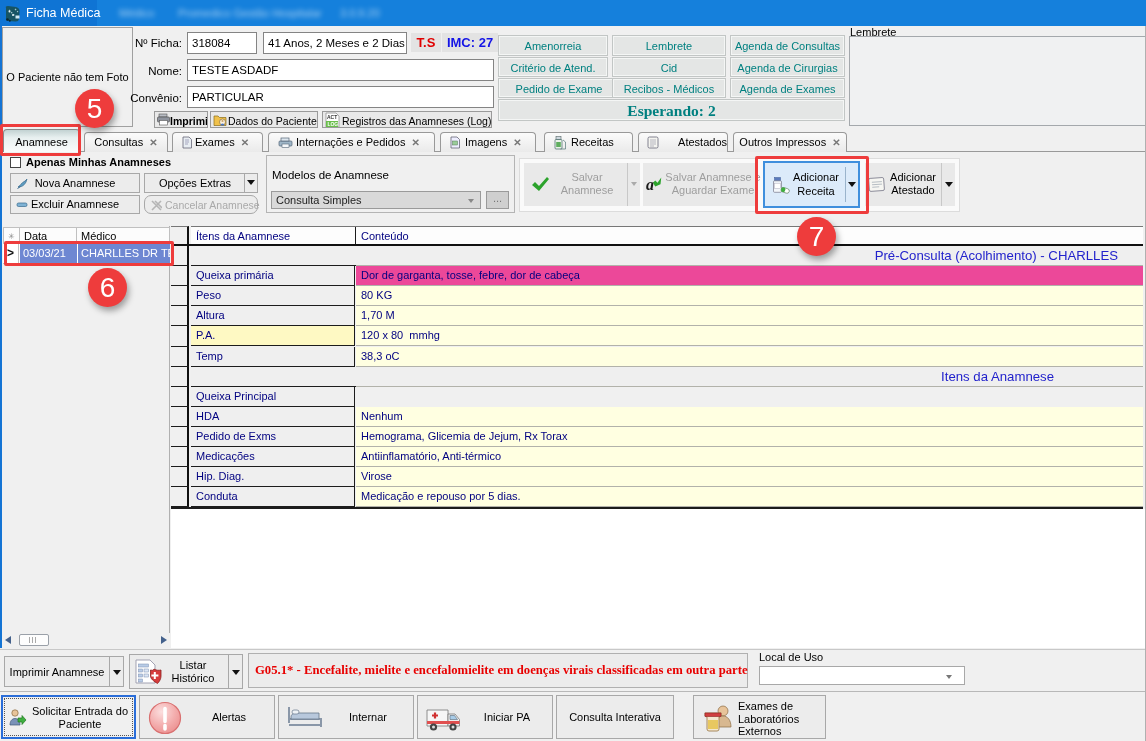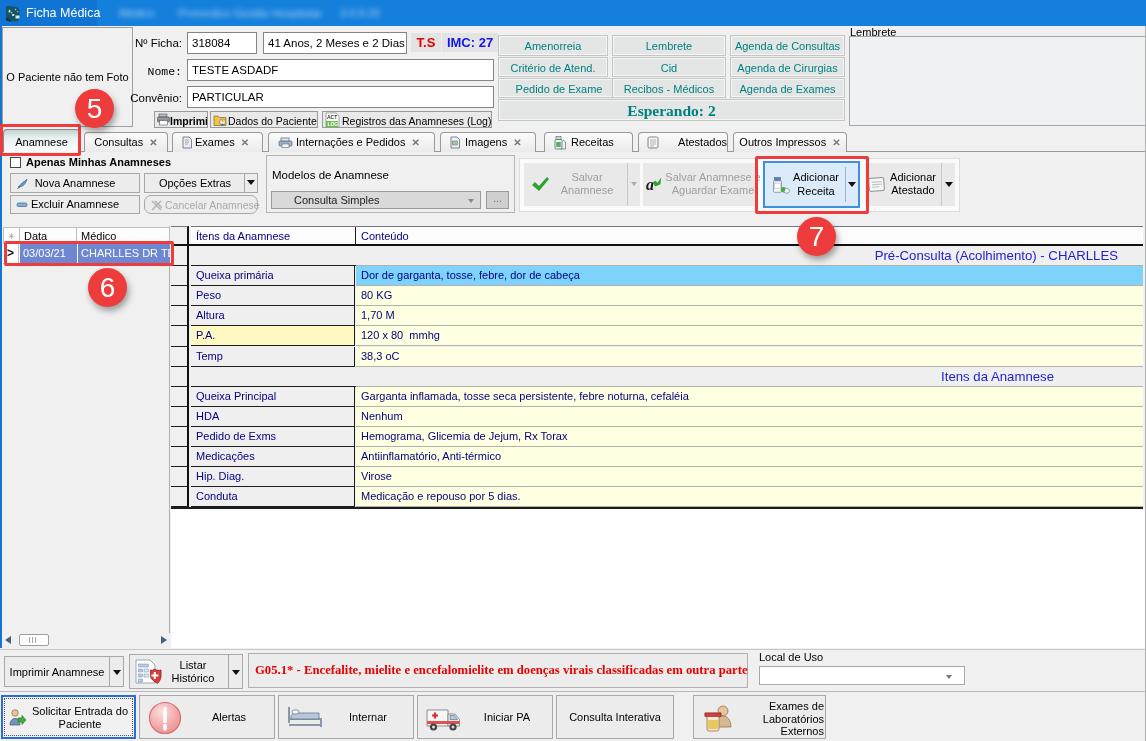--- a/index.html
+++ b/index.html
@@ -40,21 +40,21 @@
   <circle cx="6.8" cy="16.8" r="1" fill="#0a2430"></circle>
 </svg>
 <div class="abs title-txt">Ficha Médica</div>
 <div class="abs blur1" style="left:119px;width:44px;">Médico</div>
 <div class="abs blur1" style="left:178px">Promedico Gestão Hospitalar</div>
 <div class="abs blur1" style="left:340px">3.0.9.20</div>
 
 <div class="abs photo">O Paciente não tem Foto</div>
 
 <div class="abs lbl" style="left:122px;top:37px;">Nº Ficha:</div>
-<div class="abs lbl" style="left:122px;top:65px;font-family:Liberation Mono, monospace;">Nome:</div>
+<div class="abs lbl" style="left:122px;top:65px;">Nome:</div>
 <div class="abs lbl" style="left:122px;top:92px;">Convênio:</div>
 
 <div class="abs inp" style="left:187px;top:32px;width:70px;height:22px;">318084</div>
 <div class="abs inp" style="left:263px;top:32px;width:144px;height:22px;">41 Anos, 2 Meses e 2 Dias</div>
 <div class="abs inp" style="left:187px;top:59px;width:307px;height:22px;">TESTE ASDADF</div>
 <div class="abs inp" style="left:187px;top:86px;width:307px;height:22px;">PARTICULAR</div>
 <div class="abs graybox" style="left:411px;top:33px;width:30px;height:19px;color:#e00000;">T.S</div>
 <div class="abs graybox" style="left:442px;top:33px;width:56px;height:19px;color:#1414e6;">IMC: 27</div>
 
 <div class="abs sbtn" style="left:154px;top:111px;width:54px;font-weight:bold;">
@@ -164,21 +164,21 @@
 </div>
 <div class="abs btn" style="left:144px;top:195px;width:114px;height:19px;color:#a9a9a9;border-radius:7px;">
   <svg style="position:absolute;left:6px;top:4px" width="11" height="11" viewBox="0 0 11 11">
       <path d="M1 1 l9 9 M10 1 l-9 9 M4 1 l7 7" stroke="#b5b5b5" stroke-width="1.6"></path>
     </svg>
   <div style="position:absolute;left:20px;top:3px;width:94px;font-size:10.5px;white-space:nowrap;">Cancelar Anamnese</div>
 </div>
 
 <div class="abs" style="left:266px;top:155px;width:249px;height:58px;border:1px solid #b4b4b4;background:#f0f0f0;"></div>
 <div class="abs" style="left:272px;top:169px;font-size:11.5px;">Modelos de Anamnese</div>
-<div class="abs" style="left:271px;top:191px;width:210px;height:18px;background:#d9d9d9;border:1px solid #9a9a9a;font-size:11px;padding:2px 0 0 22px;color:#222;">Consulta Simples
+<div class="abs" style="left:271px;top:191px;width:210px;height:18px;background:#d9d9d9;border:1px solid #9a9a9a;font-size:11px;padding:2px 0 0 4px;color:#222;">Consulta Simples
   <div style="position:absolute;right:6px;top:7px;width:0;height:0;border-left:3.5px solid transparent;border-right:3.5px solid transparent;border-top:4px solid #888;"></div>
 </div>
 <div class="abs" style="left:486px;top:191px;width:23px;height:18px;background:#cfcfcf;border:1px solid #9a9a9a;color:#777;font-size:11px;text-align:center;">...</div>
 
 <div class="abs" style="left:519px;top:158px;width:441px;height:54px;background:#fafafa;border:1px solid #dcdcdc;"></div>
 
 <div class="abs" style="left:524px;top:163px;width:103px;height:43px;background:#e9e9e9;">
   <svg style="position:absolute;left:7px;top:13px" width="18" height="16" viewBox="0 0 18 16">
       <path d="M1 9 l3-3 4 4 8-9 2 2 -10 12 z" fill="#2ca32c"></path>
     </svg>
@@ -253,21 +253,21 @@
 
 <div class="abs" style="left:171px;top:265.1px;width:18px;height:1px;background:#1c1c1c;"></div>
 <div class="abs" style="left:191px;top:246.0px;width:952px;height:20.1px;background:#efefef;">
   <div style="position:absolute;left:0;top:0;bottom:0;width:165px;border-bottom:1px solid #1c1c1c;"></div>
   <div style="position:absolute;left:165px;right:0;top:0;bottom:0;border-bottom:1px solid #b2b2aa;"></div>
   <div style="position:absolute;right:25px;top:2px;font-size:13.2px;color:#2222cc;">Pré-Consulta (Acolhimento) - CHARLLES</div>
 </div>
 <div class="abs" style="left:171px;top:285.2px;width:18px;height:1px;background:#1c1c1c;"></div>
 <div class="abs" style="left:191px;top:266.1px;width:952px;height:20.1px;">
   <div style="position:absolute;left:0;top:0;bottom:0;width:164px;background:#efefef;border-right:1px solid #1c1c1c;border-bottom:1px solid #1c1c1c;color:#000080;font-size:11px;padding:3px 0 0 5px;">Queixa primária</div>
-  <div style="position:absolute;left:165px;right:0;top:0;bottom:0;background:#7dd3fc;border-bottom:1px solid #b2b2aa;color:#000080;font-size:11px;padding:3px 0 0 5px;">Dor de garganta, tosse, febre, dor de cabeça</div>
+  <div style="position:absolute;left:165px;right:0;top:0;bottom:0;background:#ec4899;border-bottom:1px solid #b2b2aa;color:#000080;font-size:11px;padding:3px 0 0 5px;">Dor de garganta, tosse, febre, dor de cabeça</div>
 </div>
 <div class="abs" style="left:171px;top:305.3px;width:18px;height:1px;background:#1c1c1c;"></div>
 <div class="abs" style="left:191px;top:286.2px;width:952px;height:20.1px;">
   <div style="position:absolute;left:0;top:0;bottom:0;width:164px;background:#efefef;border-right:1px solid #1c1c1c;border-bottom:1px solid #1c1c1c;color:#000080;font-size:11px;padding:3px 0 0 5px;">Peso</div>
   <div style="position:absolute;left:165px;right:0;top:0;bottom:0;background:#ffffe1;border-bottom:1px solid #b2b2aa;color:#000080;font-size:11px;padding:3px 0 0 5px;">80 KG</div>
 </div>
 <div class="abs" style="left:171px;top:325.4px;width:18px;height:1px;background:#1c1c1c;"></div>
 <div class="abs" style="left:191px;top:306.3px;width:952px;height:20.1px;">
   <div style="position:absolute;left:0;top:0;bottom:0;width:164px;background:#efefef;border-right:1px solid #1c1c1c;border-bottom:1px solid #1c1c1c;color:#000080;font-size:11px;padding:3px 0 0 5px;">Altura</div>
   <div style="position:absolute;left:165px;right:0;top:0;bottom:0;background:#ffffe1;border-bottom:1px solid #b2b2aa;color:#000080;font-size:11px;padding:3px 0 0 5px;">1,70 M</div>
@@ -284,21 +284,20 @@
 </div>
 <div class="abs" style="left:171px;top:385.7px;width:18px;height:1px;background:#1c1c1c;"></div>
 <div class="abs" style="left:191px;top:366.6px;width:952px;height:20.1px;background:#efefef;">
   <div style="position:absolute;left:0;top:0;bottom:0;width:165px;border-bottom:1px solid #1c1c1c;"></div>
   <div style="position:absolute;left:165px;right:0;top:0;bottom:0;border-bottom:1px solid #b2b2aa;"></div>
   <div style="position:absolute;right:89px;top:2px;font-size:13.2px;color:#2222cc;">Itens da Anamnese</div>
 </div>
 <div class="abs" style="left:171px;top:405.8px;width:18px;height:1px;background:#1c1c1c;"></div>
 <div class="abs" style="left:191px;top:386.7px;width:952px;height:20.1px;">
   <div style="position:absolute;left:0;top:0;bottom:0;width:164px;background:#efefef;border-right:1px solid #1c1c1c;border-bottom:1px solid #1c1c1c;color:#000080;font-size:11px;padding:3px 0 0 5px;">Queixa Principal</div>
-  <div style="position:absolute;left:165px;right:0;top:0;bottom:0;background:#ffffe1;border-bottom:1px solid #b2b2aa;color:#000080;font-size:11px;padding:3px 0 0 5px;">Garganta inflamada, tosse seca persistente, febre noturna, cefaléia</div>
 </div>
 <div class="abs" style="left:171px;top:425.9px;width:18px;height:1px;background:#1c1c1c;"></div>
 <div class="abs" style="left:191px;top:406.8px;width:952px;height:20.1px;">
   <div style="position:absolute;left:0;top:0;bottom:0;width:164px;background:#efefef;border-right:1px solid #1c1c1c;border-bottom:1px solid #1c1c1c;color:#000080;font-size:11px;padding:3px 0 0 5px;">HDA</div>
   <div style="position:absolute;left:165px;right:0;top:0;bottom:0;background:#ffffe1;border-bottom:1px solid #b2b2aa;color:#000080;font-size:11px;padding:3px 0 0 5px;">Nenhum</div>
 </div>
 <div class="abs" style="left:171px;top:446.0px;width:18px;height:1px;background:#1c1c1c;"></div>
 <div class="abs" style="left:191px;top:426.9px;width:952px;height:20.1px;">
   <div style="position:absolute;left:0;top:0;bottom:0;width:164px;background:#efefef;border-right:1px solid #1c1c1c;border-bottom:1px solid #1c1c1c;color:#000080;font-size:11px;padding:3px 0 0 5px;">Pedido de Exms</div>
   <div style="position:absolute;left:165px;right:0;top:0;bottom:0;background:#ffffe1;border-bottom:1px solid #b2b2aa;color:#000080;font-size:11px;padding:3px 0 0 5px;">Hemograma, Glicemia de Jejum, Rx Torax</div>
@@ -404,21 +403,21 @@
   <div style="position:absolute;left:0;top:15px;width:100%;text-align:center;font-size:11px;">Consulta Interativa</div>
 </div>
 <div class="abs btn" style="left:693px;top:695px;width:133px;height:44px;">
   <svg style="position:absolute;left:7px;top:5px" width="34" height="34" viewBox="0 0 34 34">
       <circle cx="22" cy="10" r="5" fill="#e8c49a" stroke="#8a6a42" stroke-width="0.7"></circle>
       <path d="M14 26 c0-7 3.5-11 8-11 s8 4 8 11 z" fill="#d8b890" stroke="#8a6a42" stroke-width="0.7"></path>
       <path d="M4 12 h16 v3 l-2 1 v12 a2 2 0 0 1 -2 2 H8 a2 2 0 0 1 -2-2 V16 l-2-1 z" fill="#f4e8d0" stroke="#a08050" stroke-width="0.9"></path>
       <rect x="7" y="19" width="10" height="9" fill="#e8c860"></rect>
       <rect x="4" y="12" width="16" height="3.5" fill="#d04040" stroke="#902020" stroke-width="0.6"></rect>
     </svg>
-  <div style="position:absolute;left:44px;top:4px;width:86px;text-align:right;font-size:11px;line-height:12.5px;">Exames de<br>Laboratórios<br>Externos</div>
+  <div style="position:absolute;left:44px;top:4px;width:86px;text-align:left;font-size:11px;line-height:12.5px;">Exames de<br>Laboratórios<br>Externos</div>
 </div>
 
 <div class="abs" style="left:0;top:26px;width:2px;height:622px;background:#1474d4;"></div>
 <div class="abs" style="left:1145px;top:26px;width:1px;height:715px;background:#b0b0b0;"></div>
 
 <div class="abs annot-rect" style="left:0px;top:124px;width:81px;height:32px;"></div>
 <div class="abs annot-rect" style="left:4px;top:241px;width:170px;height:25px;"></div>
 <div class="abs annot-rect" style="left:755px;top:156px;width:114px;height:58px;"></div>
 <div class="abs annot-circle" style="left:75px;top:89px;">5</div>
 <div class="abs annot-circle" style="left:88px;top:268px;">6</div>

